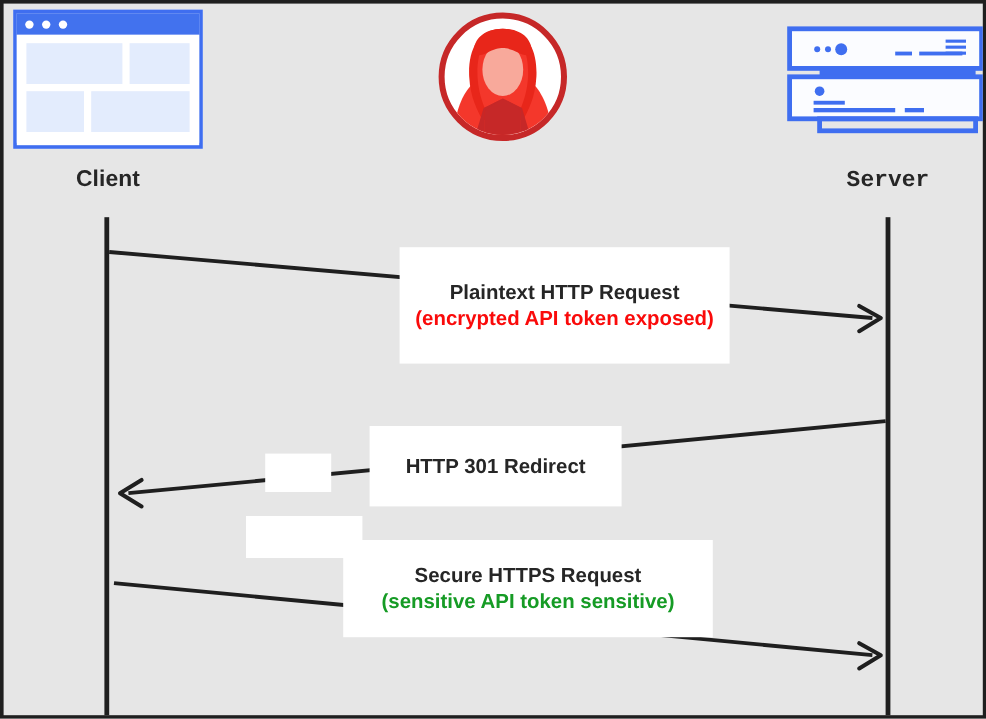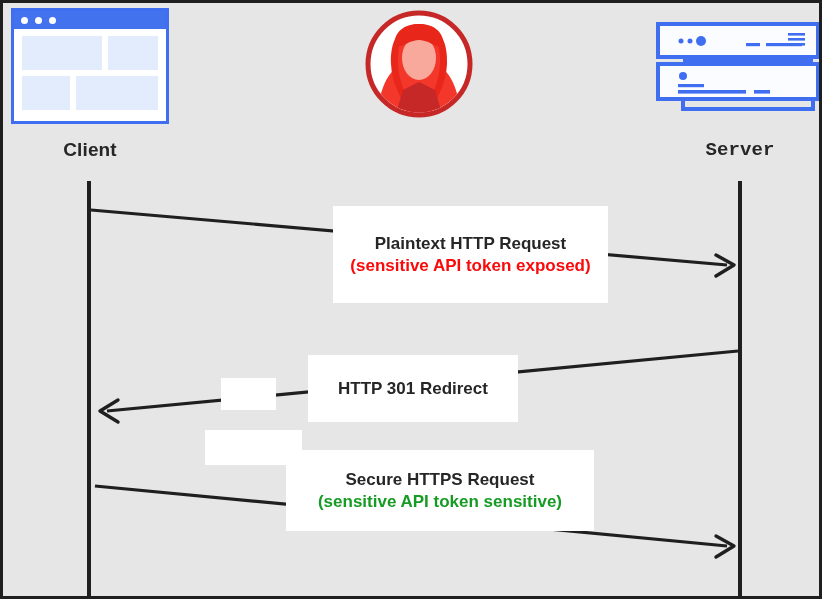--- a/index.html
+++ b/index.html
@@ -213,21 +213,21 @@
 
     <line x1="92" y1="483" x2="724" y2="543" stroke="#1f1f1f" stroke-width="3.2"></line>
     <polyline points="713,533 731,543 713,554" fill="none" stroke="#1f1f1f" stroke-width="3.4" stroke-linecap="round" stroke-linejoin="round"></polyline>
   </svg>
 
   <div class="blank-box" style="left:218px; top:375px; width:55px; height:32px;"></div>
   <div class="blank-box" style="left:202px; top:427px; width:97px; height:35px;"></div>
 
   <div class="msg-box" style="left:286px; top:203px; width:275px; height:97px;margin-left:44px;">
     <div class="msg-line primary">Plaintext HTTP Request</div>
-    <div class="msg-line danger wide">(sensitive API token exposed)</div>
+    <div class="msg-line danger wide">(encrypted API token exposed)</div>
   </div>
 
   <div class="msg-box" style="left:305px; top:352px; width:210px; height:67px;text-align:center;">
     <div class="msg-line primary">HTTP 301 Redirect</div>
   </div>
 
   <div class="msg-box" style="left:283px; top:447px; width:308px; height:81px;">
     <div class="msg-line primary">Secure HTTPS Request</div>
     <div class="msg-line safe wide">(sensitive API token sensitive)</div>
   </div>

